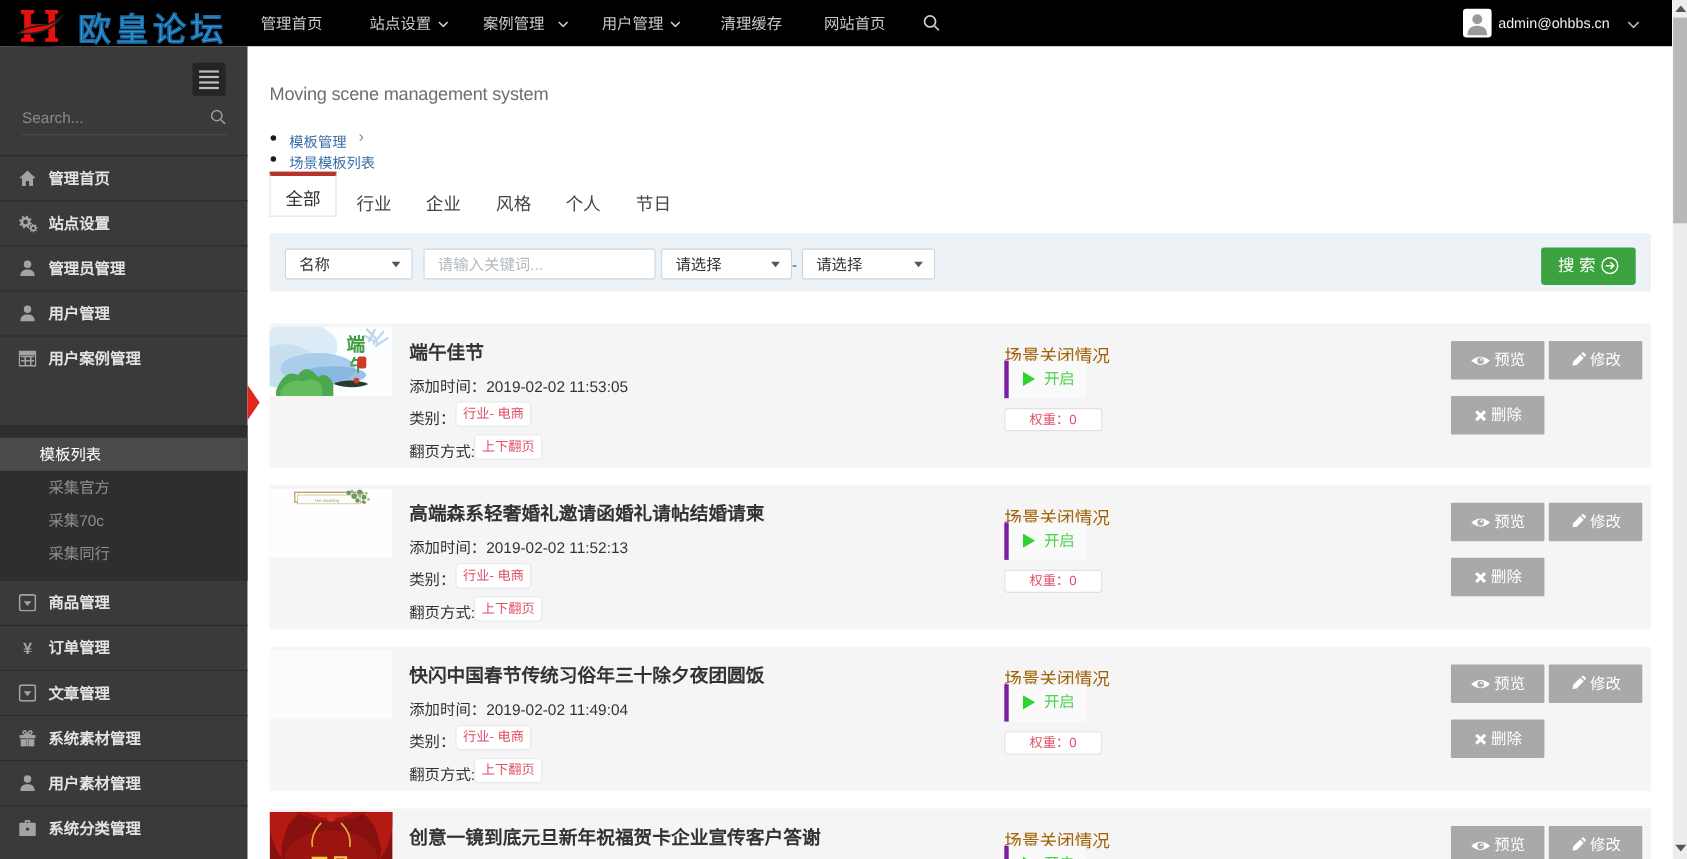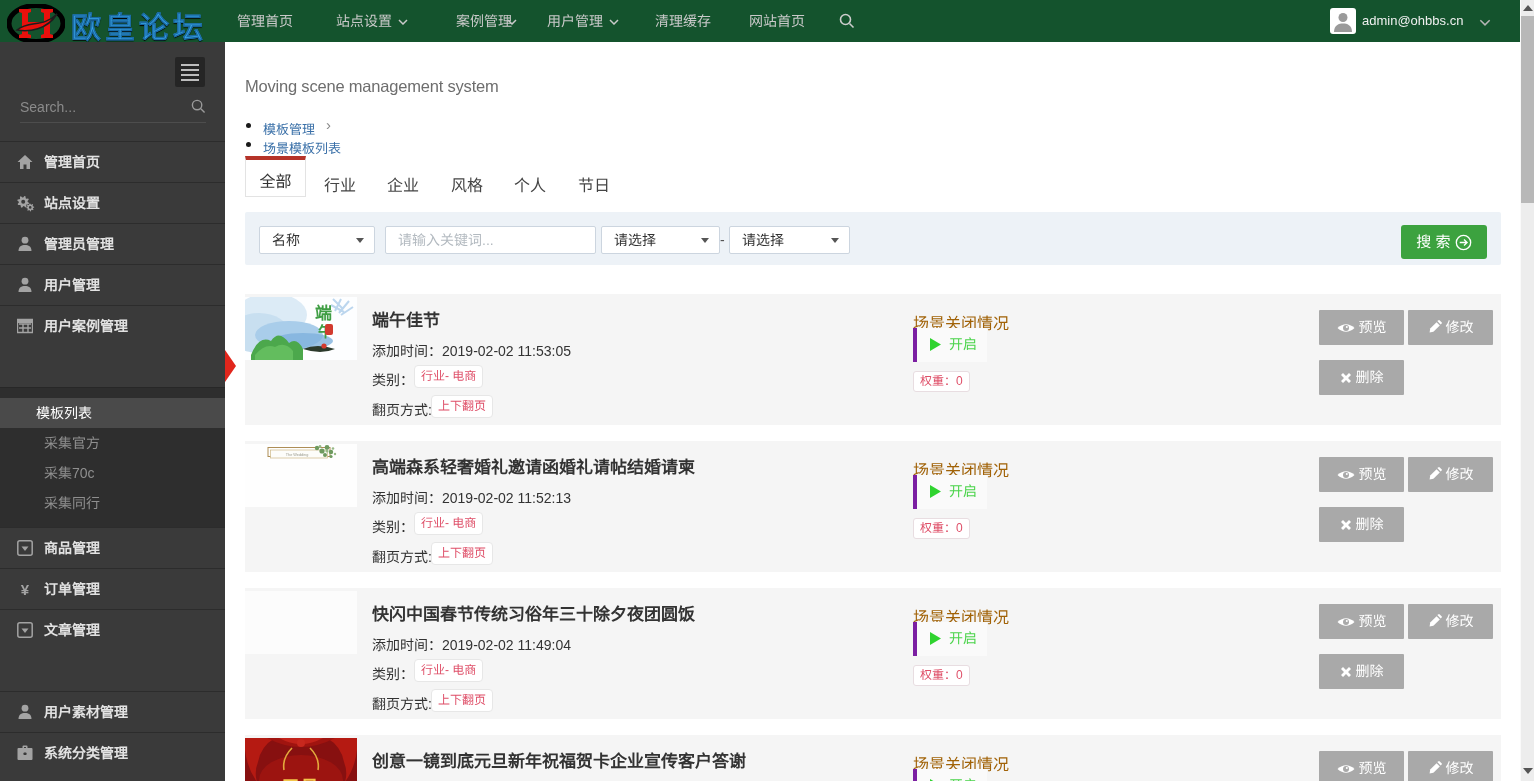--- a/index.html
+++ b/index.html
@@ -19,21 +19,21 @@
     <path d="M60 53 Q72 49 86 53" stroke="#3c4a3c" stroke-width="1.5" fill="none"></path>
     <circle cx="78" cy="47.5" r="2.2" fill="#cc3226"></circle>
   </svg></div>
 
 <style>
 *{margin:0;padding:0;box-sizing:border-box;}
 html,body{width:1534px;height:781px;overflow:hidden;}
 body{font-family:"Liberation Sans",sans-serif;background:#fff;position:relative;}
 
 
-#topbar{position:absolute;left:0;top:0;width:1520px;height:42px;background:#14532d;}
+#topbar{position:absolute;left:0;top:0;width:1520px;height:42px;background:#000000;}
 .navitem{position:absolute;top:0;height:42px;line-height:42px;font-size:14px;color:#c9c9c9;}
 .chev{position:absolute;top:19px;width:10px;height:6px;}
 #logotext{position:absolute;left:71px;top:7px;font-size:30px;line-height:42px;font-weight:bold;color:#38a4e6;letter-spacing:4px;-webkit-text-stroke:0.4px #1a6aa4;text-shadow:0 1px 1px #000;}
 #avatar{position:absolute;left:1330px;top:8px;width:26px;height:26px;background:#fff;border-radius:3px;}
 #adminmail{position:absolute;left:1362px;top:0;height:30px;line-height:42px;font-size:13px;color:#f0f0f0;}
 
 
 #sidebar{position:absolute;left:0;top:42px;width:225px;height:739px;background:#3a3a3a;}
 #hamb{position:absolute;left:175px;top:15px;width:30px;height:30px;background:#252525;border-radius:2px;}
 #hamb i{position:absolute;left:6px;width:18px;height:2px;background:#bdbdbd;}
@@ -68,21 +68,21 @@
 .card{position:absolute;left:245px;width:1256px;height:131px;background:#f5f5f5;}
 .thumb{position:absolute;left:0;top:3px;width:112px;height:63px;overflow:hidden;}
 .ctitle{position:absolute;left:127px;top:12px;font-size:17px;font-weight:bold;color:#333;}
 .ctime{position:absolute;left:127px;top:46px;font-size:14px;color:#333;}
 .clabel{position:absolute;left:127px;font-size:14px;color:#333;}
 .tag{position:absolute;height:23px;line-height:21px;border:1px solid #e7e7e7;background:#fff;border-radius:4px;font-size:12px;color:#df5069;padding:0 6px;}
 .scstat{position:absolute;left:668px;top:16px;font-size:16px;color:#a16207;}
 .onbox{position:absolute;left:668px;top:34px;width:74px;height:34px;background:#fafafa;border-left:4px solid #7b1fa2;}
 .onbox svg{position:absolute;left:13px;top:10px;}
 .onbox span{position:absolute;left:32px;top:0;line-height:33px;font-size:14px;color:#4cd44c;}
-.wtag{position:absolute;left:668px;top:77px;height:21px;line-height:19px;border:1px solid #e8dde1;background:#fff;border-radius:3px;font-size:12px;color:#df5069;padding:0 6px;}
+.wtag{position:absolute;left:668px;top:77px;height:21px;line-height:19px;border:1px solid #e8dde1;background:#fff;border-radius:3px;font-size:12px;color:#df5069;padding:0 22px;}
 .btn{position:absolute;width:85px;height:35px;background:#a9a9a9;border-radius:1px;color:#fff;font-size:14px;text-align:center;line-height:35px;}
 .btn svg{vertical-align:-2px;margin-right:4px;}
 
 
 #sbar{position:absolute;left:1520px;top:0;width:14px;height:781px;background:#fafafa;}
 #sbtrack{position:absolute;left:1521px;top:0;width:13px;height:781px;background:#ededed;}
 #sbthumb{position:absolute;left:1521px;top:16px;width:13px;height:187px;background:#b8b8b8;}
 .sarrow{position:absolute;left:1523px;width:0;height:0;border-left:5px solid transparent;border-right:5px solid transparent;}
 </style>
 
@@ -93,21 +93,21 @@
       <path d="M12 5 h12 v3 l-3 1 v9 h16 v-9 l-3 -1 v-3 h12 v3 l-3 1 v21 l3 1 v3 h-12 v-3 l3 -1 v-9 h-16 v9 l3 1 v3 h-12 v-3 l3 -1 v-21 l-3 -1 z"></path>
     </g>
     <path d="M10 26 C 22 16, 36 24, 50 10 C 40 26, 22 28, 10 26 Z" fill="#e8100c" stroke="#1d1d1d" stroke-width="1.5"></path>
   </svg>
   <div id="logotext">欧皇论坛</div>
   <div class="navitem" style="left:237px">管理首页</div>
   <div class="navitem" style="left:336px">站点设置</div>
   <svg class="chev" style="left:398px" viewBox="0 0 10 6">
       <path d="M1 1 L5 5 L9 1" fill="none" stroke="#c9c9c9" stroke-width="1.5"></path>
     </svg>
-  <div class="navitem" style="left:456px">案例管理</div>
+  <div class="navitem" style="left:439px">案例管理</div>
   <svg class="chev" style="left:507px" viewBox="0 0 10 6">
       <path d="M1 1 L5 5 L9 1" fill="none" stroke="#c9c9c9" stroke-width="1.5"></path>
     </svg>
   <div class="navitem" style="left:547px">用户管理</div>
   <svg class="chev" style="left:609px" viewBox="0 0 10 6">
       <path d="M1 1 L5 5 L9 1" fill="none" stroke="#c9c9c9" stroke-width="1.5"></path>
     </svg>
   <div class="navitem" style="left:655px">清理缓存</div>
   <div class="navitem" style="left:749px">网站首页</div>
   <svg style="position:absolute;left:839px;top:13px" width="16" height="16" viewBox="0 0 16 16">
@@ -188,20 +188,31 @@
         <text x="8" y="13.5" font-size="15" font-weight="bold" fill="#a3a3a3" text-anchor="middle" font-family="Liberation Sans">¥</text>
       </svg>
     <span class="txt">订单管理</span>
     </div>
   <div class="mitem" style="top:567px">
     <svg width="16" height="16" viewBox="0 0 16 16">
         <rect x="0.8" y="0.8" width="14.4" height="14.4" rx="2" fill="none" stroke="#a3a3a3" stroke-width="1.5"></rect>
         <path d="M4.5 6.5 h7 L8 11 Z" fill="#a3a3a3"></path>
       </svg>
     <span class="txt">文章管理</span>
+    </div>
+  <div class="mitem" style="top:608px">
+    <svg width="16" height="16" viewBox="0 0 16 16" fill="#a3a3a3">
+        <rect x="0.8" y="5.2" width="14.4" height="3"></rect>
+        <rect x="1.8" y="9" width="5.4" height="6.5"></rect>
+        <rect x="8.8" y="9" width="5.4" height="6.5"></rect>
+        <rect x="7.5" y="5.2" width="1" height="10.3"></rect>
+        <path d="M7.6 4.8 C4.2 4.8 3.2 3.2 4.4 1.9 C5.7 0.7 7.3 2 7.6 4.8 Z" fill="none" stroke="#a3a3a3" stroke-width="1.4"></path>
+        <path d="M8.4 4.8 C11.8 4.8 12.8 3.2 11.6 1.9 C10.3 0.7 8.7 2 8.4 4.8 Z" fill="none" stroke="#a3a3a3" stroke-width="1.4"></path>
+      </svg>
+    <span class="txt">系统素材管理</span>
     </div>
   <div class="mitem" style="top:649px">
     <svg width="16" height="16" viewBox="0 0 16 16" fill="#a3a3a3">
         <circle cx="8" cy="4.2" r="3.4"></circle>
         <path d="M1.5 15 C1.5 10.5 4.5 9 8 9 C11.5 9 14.5 10.5 14.5 15 Z"></path>
       </svg>
     <span class="txt">用户素材管理</span>
     </div>
   <div class="mitem" style="top:690px">
     <svg width="16" height="16" viewBox="0 0 16 16" fill="#a3a3a3">

